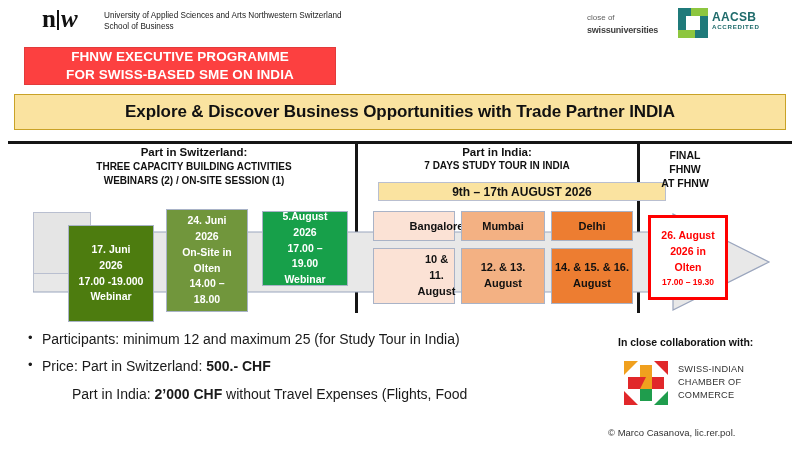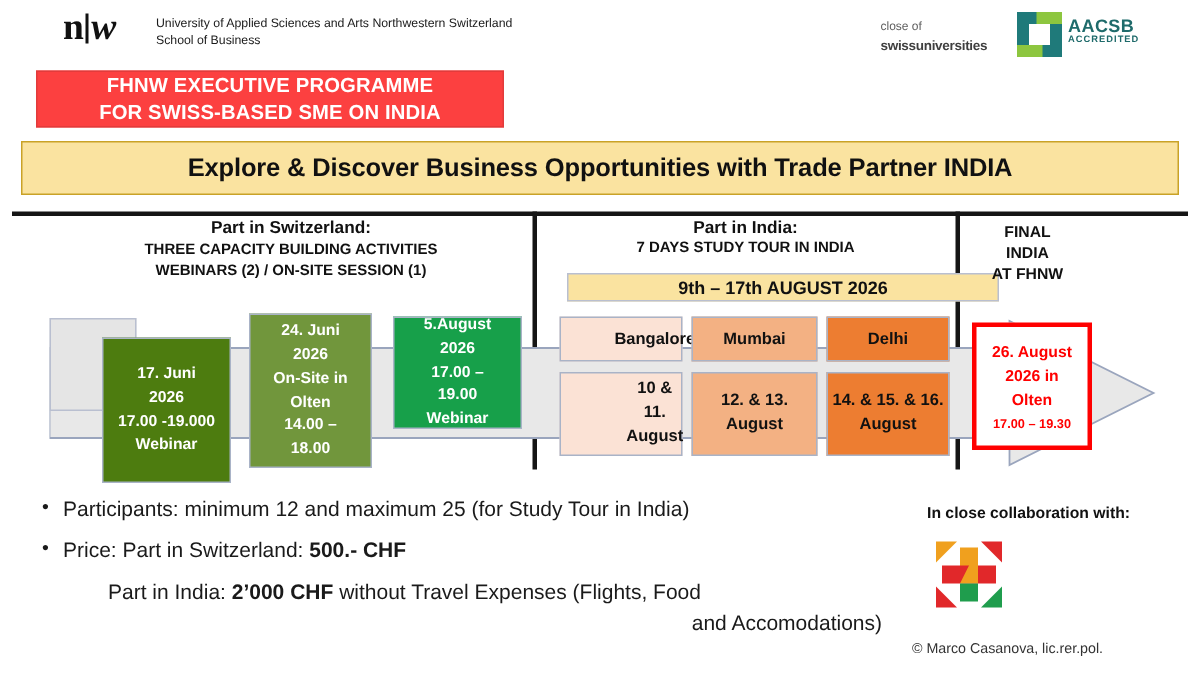--- a/index.html
+++ b/index.html
@@ -216,21 +216,21 @@
   <div class="col-head head-in">
     <div class="main">Part in India:</div>
     <div class="sub">7 DAYS STUDY TOUR IN INDIA</div>
   </div>
   <div class="india-dates">
     <span>9th – 17th AUGUST 2026</span>
   </div>
 
   <div class="col-head head-fin">
     <div class="main">FINAL</div>
-    <div class="main">INDIA</div>
+    <div class="main">FHNW</div>
     <div class="main">AT FHNW</div>
   </div>
 
   <div class="box ch-box ch1">
     <span>17. Juni</span>
     <span>2026</span>
     <span>17.00 -19.000</span>
     <span>Webinar</span>
   </div>
   <div class="box ch-box ch2">
@@ -280,34 +280,38 @@
     <div class="bullet">
       <span class="dot">•</span>
       <span>Participants: minimum 12 and maximum 25 (for Study Tour in India)</span>
     </div>
     <div class="bullet">
       <span class="dot">•</span>
       <span><span>Price: Part in Switzerland: </span><b>500.- CHF</b></span>
     </div>
     <div class="sub-line">
       <span>Part in India: </span><b>2’000 CHF</b><span> without Travel Expenses (Flights, Food</span>
-      <span class="ind">and Accomodations)</span>
     </div>
   </div>
 
   <div class="collab-title">In close collaboration with:</div>
   <div class="sicc">
     <svg class="sicc-mark" viewBox="0 0 48 48">
       <rect x="0" y="0" width="48" height="48" fill="#ffffff"></rect>
       <path d="M2 2 H16 L2 16 Z" fill="#f0a01e"></path>
       <path d="M46 2 H32 L46 16 Z" fill="#e1282a"></path>
       <path d="M2 46 H16 L2 32 Z" fill="#e1282a"></path>
       <path d="M46 46 H32 L46 32 Z" fill="#1f9d4d"></path>
       <rect x="18" y="6" width="12" height="20" fill="#f0a01e"></rect>
       <rect x="6" y="18" width="24" height="12" fill="#e1282a"></rect>
       <path d="M30 18 V6 L18 30 H30 Z" fill="#f0a01e"></path>
       <rect x="30" y="18" width="12" height="12" fill="#e1282a"></rect>
       <rect x="18" y="30" width="12" height="12" fill="#1f9d4d"></rect>
     </svg>
+    <div class="sicc-txt">
+      <div>SWISS-INDIAN</div>
+      <div>CHAMBER OF</div>
+      <div>COMMERCE</div>
+    </div>
   </div>
   <div class="copyright">© Marco Casanova, lic.rer.pol.</div>
 
 </div>
 
 </body></html>

